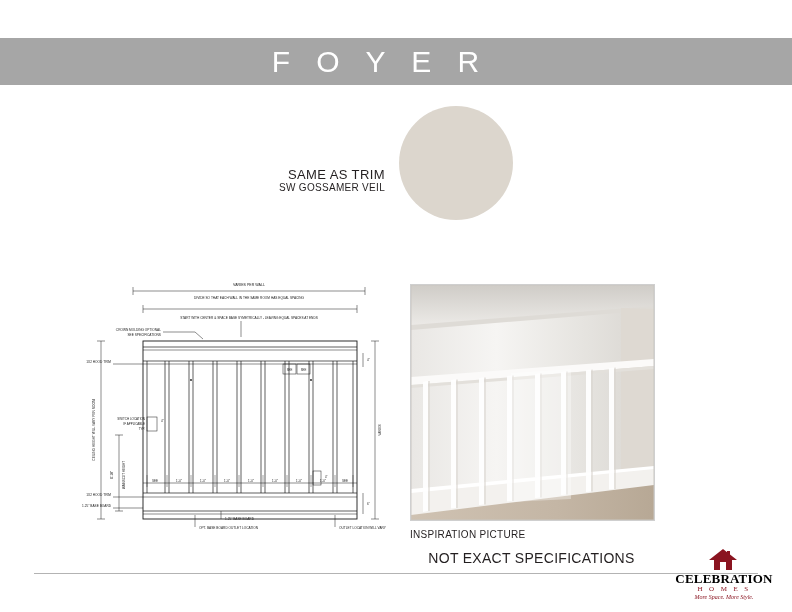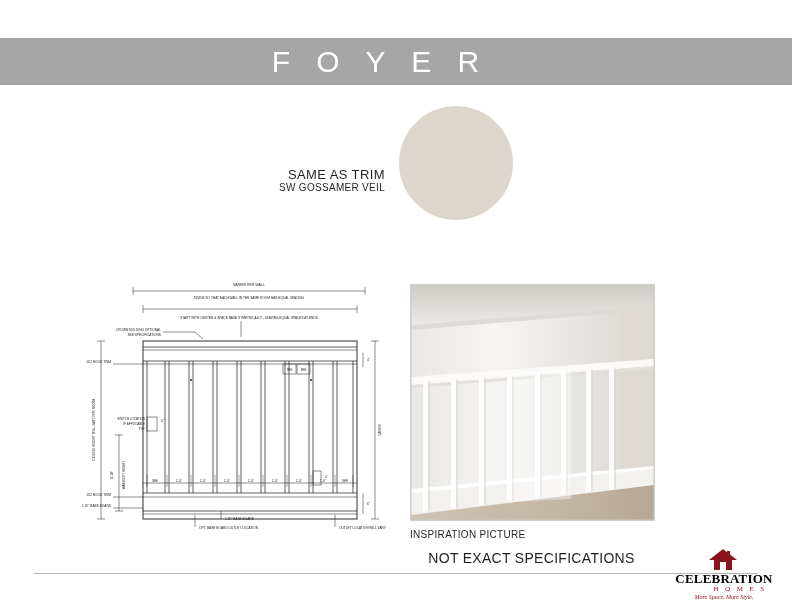--- a/index.html
+++ b/index.html
@@ -145,21 +145,21 @@
     width: 104px;
     text-align: center;
     font-size: 13px;
     font-weight: bold;
     color: #000000;
     letter-spacing: 0.2px;
     font-family: "Liberation Serif", serif;
   }
   .logo-sub {
     position: absolute;
-    left: 16px;
+    left: 0;
     top: 37px;
     width: 104px;
     text-align: center;
     font-size: 7px;
     color: #8a1420;
     letter-spacing: 2.4px;
     font-family: "Liberation Serif", serif;
   }
   .logo-tag {
     position: absolute;

